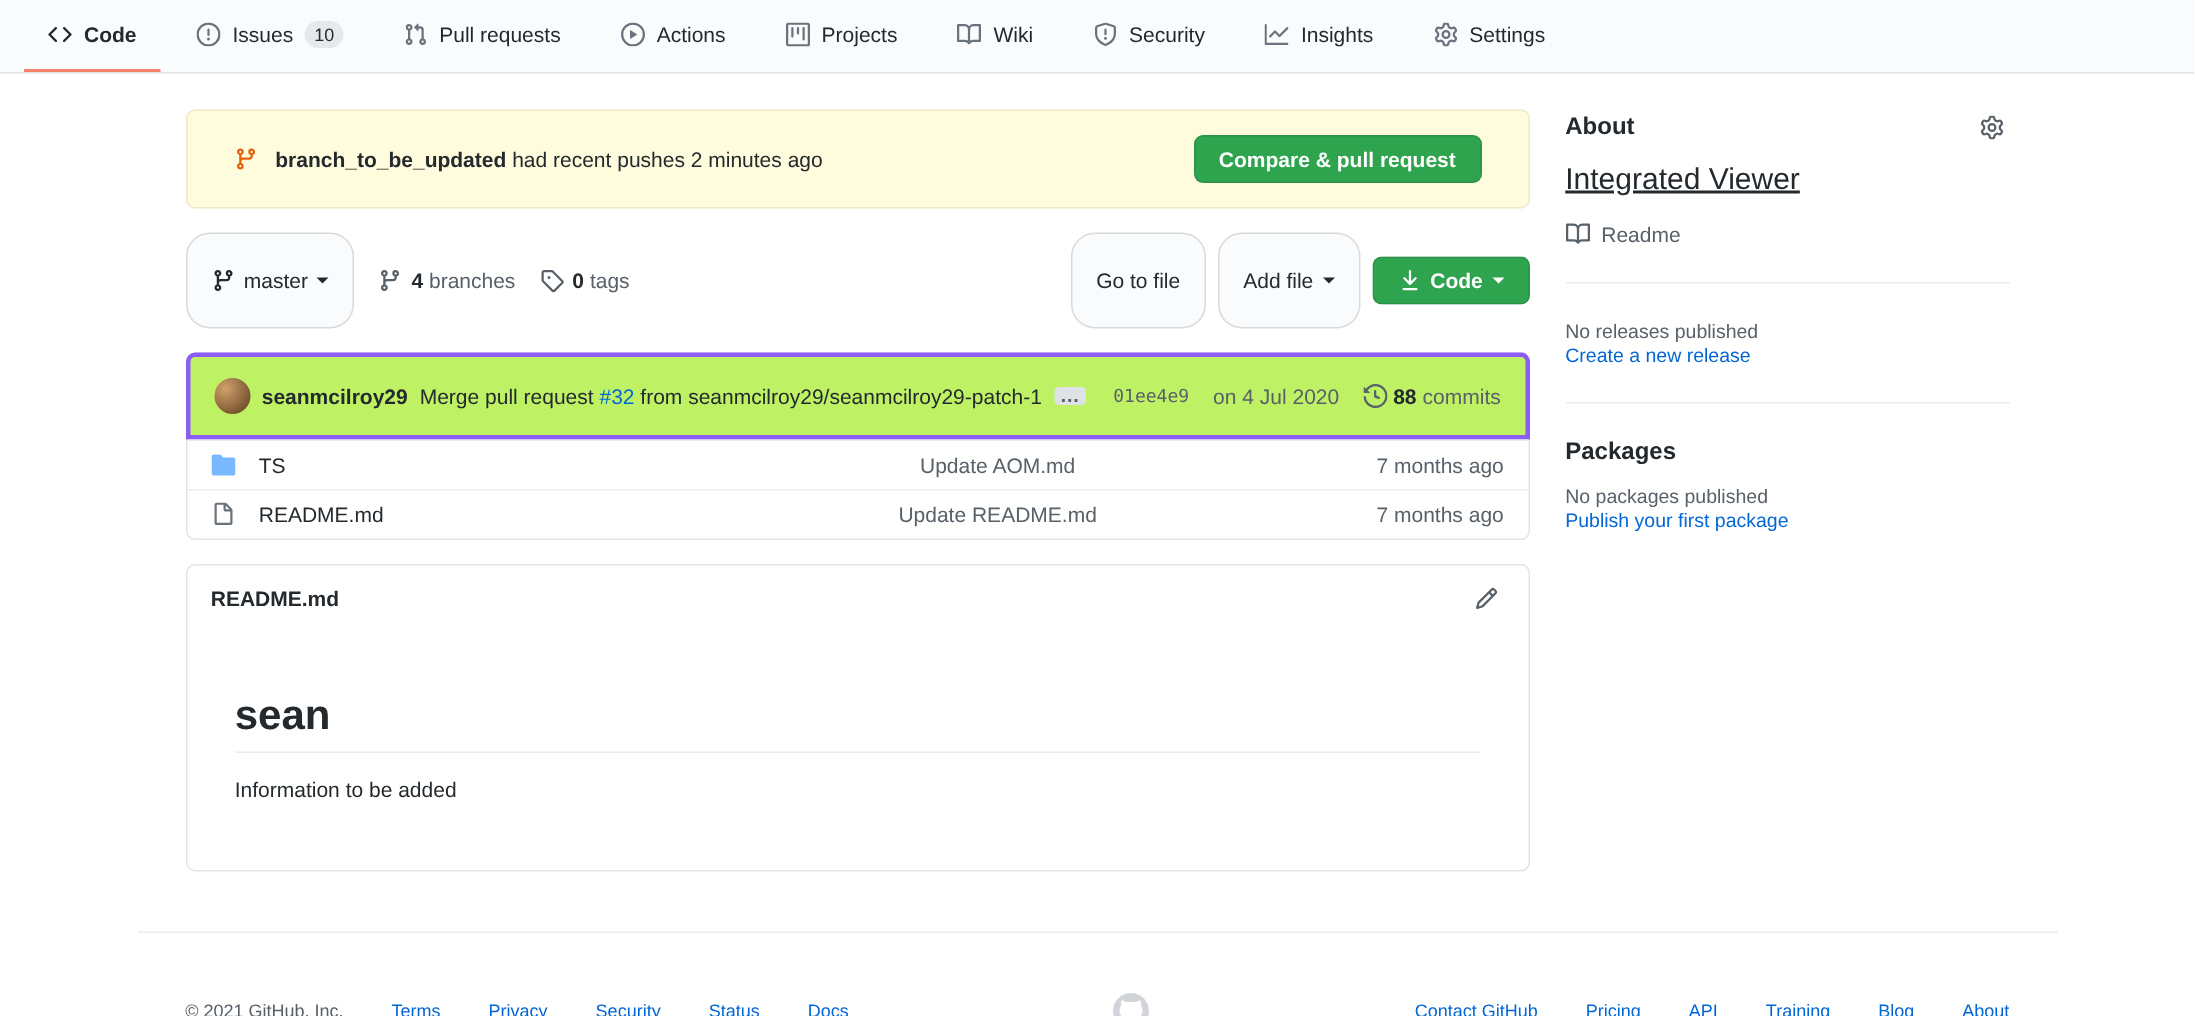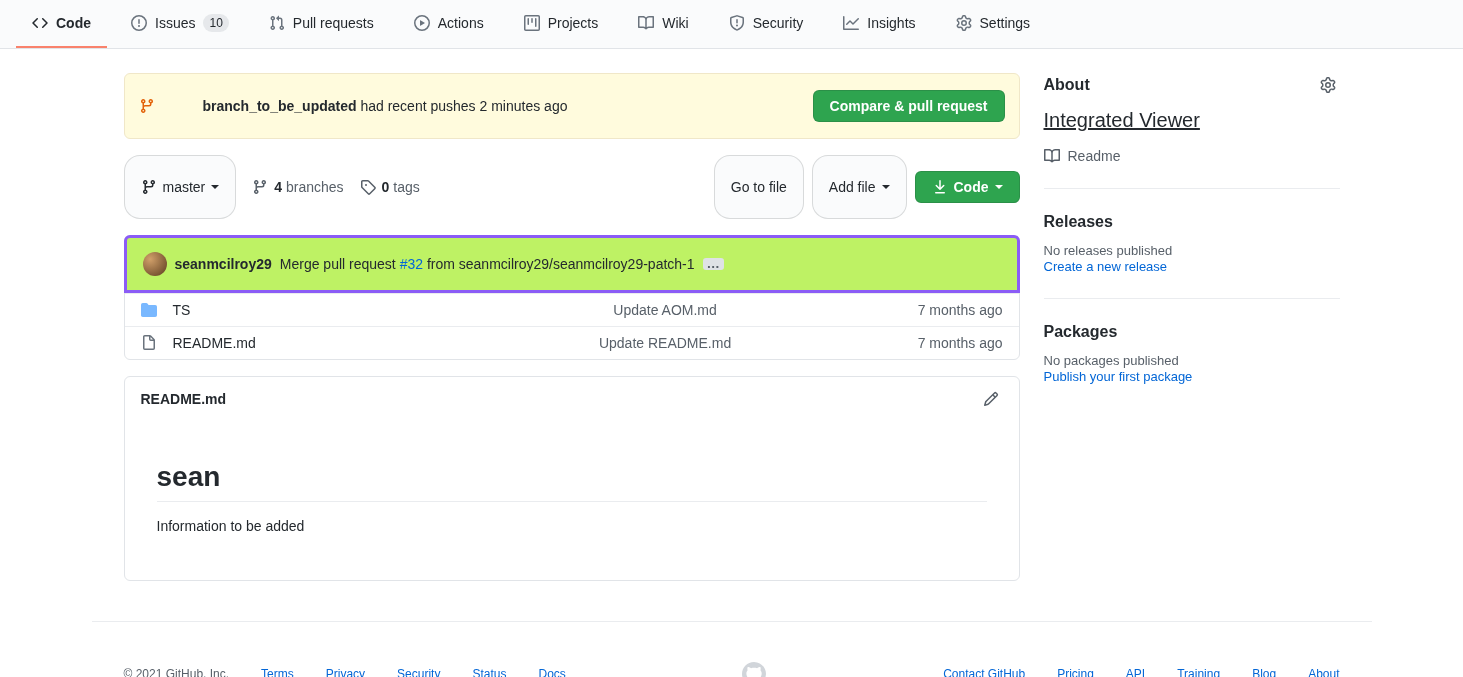--- a/index.html
+++ b/index.html
@@ -66,25 +66,24 @@
     display: grid;
     grid-template-columns: minmax(0,1fr) 296px;
     gap: 24px;
   }
 
   
   .notice {
     background: var(--color-notice-bg);
     border: 1px solid var(--color-notice-border);
     border-radius: 6px;
-    padding: 16px 14px;
+    padding: 16px 31px;
     display: flex;
     align-items: center;
     margin-bottom: 16px;
-    gap: 36px;
   }
   .notice svg { color: var(--color-branch); margin-right: 12px; }
   .notice .branch-name { font-weight: 600; }
   .btn-primary {
     background: var(--color-btn-primary-bg);
     color: #fff;
     border: 1px solid rgba(27,31,35,.15);
     border-radius: 6px;
     padding: 5px 16px;
     font-size: 14px;
@@ -280,20 +279,31 @@
     </div>
 
     <div class="box">
       <div class="box-header">
         <span class="avatar"></span>
         <a class="link-gray" style="font-weight:600;">seanmcilroy29</a>
         <span>
           <span> Merge pull request </span><a class="pr-link">#32</a><span> from seanmcilroy29/seanmcilroy29-patch-1</span>
         </span>
         <button class="ellipsis-btn">…</button>
+        <span class="commit-meta">
+          <span class="sha">01ee4e9</span>
+          <span>on 4 Jul 2020</span>
+          <a style="color:inherit;text-decoration:none;display:inline-flex;align-items:center;gap:4px;">
+            <svg width="16" height="16" viewBox="0 0 16 16">
+                <path fill-rule="evenodd" d="M1.643 3.143L.427 1.927A.25.25 0 000 2.104V5.75c0 .138.112.25.25.25h3.646a.25.25 0 00.177-.427L2.715 4.215a6.5 6.5 0 11-1.18 4.458.75.75 0 10-1.493.154 8.001 8.001 0 101.6-5.684zM7.75 4a.75.75 0 01.75.75v2.992l2.028.812a.75.75 0 01-.557 1.392l-2.5-1A.75.75 0 017 8.25v-3.5A.75.75 0 017.75 4z"></path>
+              </svg>
+            <strong style="color:#24292e;">88</strong>
+              <span> commits</span>
+          </a>
+        </span>
       </div>
 
       <div class="box-row">
         <svg class="folder-icon" width="16" height="16" viewBox="0 0 16 16">
             <path fill-rule="evenodd" d="M1.75 1A1.75 1.75 0 000 2.75v10.5C0 14.216.784 15 1.75 15h12.5A1.75 1.75 0 0016 13.25v-8.5A1.75 1.75 0 0014.25 3h-6.5a.25.25 0 01-.2-.1l-.9-1.2c-.33-.44-.85-.7-1.4-.7h-3.5z"></path>
           </svg>
         <span class="col-name"><a>TS</a></span>
         <span class="col-msg">Update AOM.md</span>
         <span class="col-age">7 months ago</span>
       </div>
@@ -338,21 +348,20 @@
       <p class="desc">Integrated Viewer</p>
       <div class="link-item">
         <svg width="16" height="16" viewBox="0 0 16 16">
             <path fill-rule="evenodd" d="M0 1.75A.75.75 0 01.75 1h4.253c1.227 0 2.317.59 3 1.501A3.744 3.744 0 0111.006 1h4.245a.75.75 0 01.75.75v10.5a.75.75 0 01-.75.75h-4.507a2.25 2.25 0 00-1.591.659l-.622.621a.75.75 0 01-1.06 0l-.622-.621A2.25 2.25 0 005.258 13H.75a.75.75 0 01-.75-.75V1.75zm8.755 3a2.25 2.25 0 012.25-2.25H14.5v9h-3.757c-.71 0-1.4.201-1.992.572l.004-7.322zm-1.504 7.324l.004-5.073-.002-2.253A2.25 2.25 0 005.003 2.5H1.5v9h3.757a3.75 3.75 0 011.994.574z"></path>
           </svg>
         <span>Readme</span>
       </div>
     </div>
 
     <div class="block">
-      <h2>Releases</h2>
       <p class="muted">No releases published</p>
       <a>Create a new release</a>
     </div>
 
     <div class="block">
       <h2>Packages</h2>
       <p class="muted">No packages published</p>
       <a>Publish your first package</a>
     </div>
   </aside>

